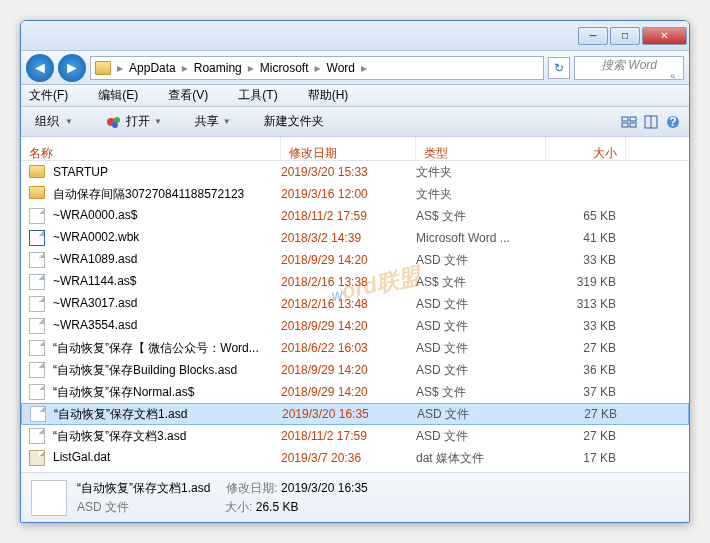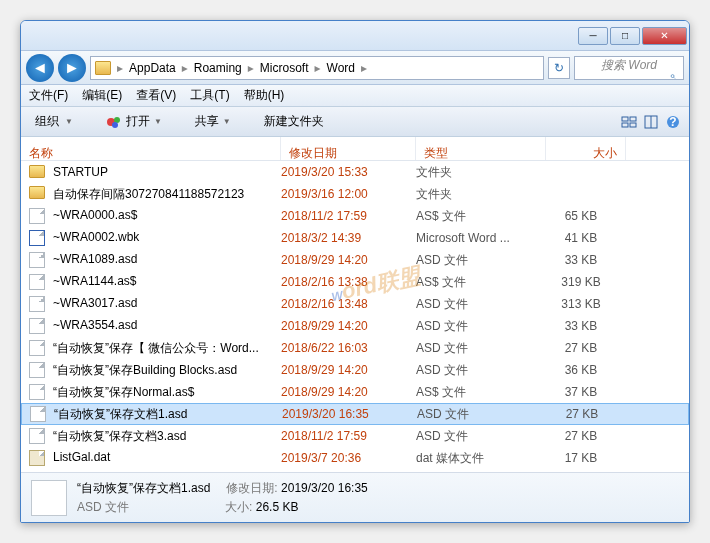--- a/index.html
+++ b/index.html
@@ -12,41 +12,41 @@
 .titlebar .close { background: linear-gradient(#e09090, #c83030); color: #fff; width: 45px; }
 .navbar { height: 34px; background: linear-gradient(#f4f8fc, #dce8f4); display: flex; align-items: center; padding: 3px 5px; border-bottom: 1px solid #b0c4de; gap: 4px; }
 .navbtn { width: 28px; height: 28px; border-radius: 50%; background: radial-gradient(#4aa0e0, #1060b0); color: #fff; display: flex; justify-content: center; align-items: center; font-size: 16px; cursor: pointer; }
 .breadcrumb { flex: 1; height: 24px; background: #fff; border: 1px solid #a0b0c8; display: flex; align-items: center; padding: 0 4px; gap: 2px; }
 .bc-item { padding: 2px 4px; cursor: pointer; }
 .bc-sep { color: #888; }
 .fldicon { width: 16px; height: 14px; background: linear-gradient(#fce690,#e8b850); border: 1px solid #c89830; border-radius: 1px; margin-right: 4px; }
 .refresh { width: 22px; height: 22px; border: 1px solid #a0b0c8; background: #fff; display: flex; justify-content: center; align-items: center; color: #3070b0; cursor: pointer; }
 .search { width: 110px; height: 24px; background: #fff; border: 1px solid #a0b0c8; display: flex; align-items: center; padding: 0 4px; color: #888; font-style: italic; flex-direction: column; }
 .search svg { margin-left: auto; }
-.menubar { height: 22px; background: linear-gradient(#f4f8fc, #e4ecf6); display: flex; align-items: center; padding: 0 8px; gap: 14px; border-bottom: 1px solid #c0d0e0; }
+.menubar { height: 22px; background: linear-gradient(#f4f8fc, #e4ecf6); display: flex; align-items: center; padding: 0 8px; gap: 30px; border-bottom: 1px solid #c0d0e0; }
 .menubar span { cursor: pointer; }
 .toolbar { height: 30px; background: linear-gradient(#f0f4fa, #dae4f0); display: flex; align-items: center; padding: 0 8px; gap: 21px; border-bottom: 1px solid #c0d0e0; }
 .tool { display: flex; align-items: center; gap: 4px; cursor: pointer; padding: 3px 6px; }
 .tool .arrow { font-size: 8px; color: #666; }
 .tool.org .arrow { margin-left: 2px; }
 .tool-right { margin-left: auto; display: flex; gap: 6px; }
 .ico { width: 16px; height: 16px; display: flex; justify-content: center; align-items: center; }
 .filelist { flex: 1; overflow-y: auto; background: #fff; }
 .headers { display: flex; height: 24px; border-bottom: 1px solid #e0e6ee; background: #fff; }
 .headers div { padding: 8px 8px; border-right: 1px solid #e8ecf2; color: #c2410c; }
 .col-name { width: 260px; }
 .col-date { width: 135px; }
 .col-type { width: 130px; }
 .col-size { width: 80px; text-align: right; }
 .row { display: flex; height: 22px; align-items: center; padding: 0 4px; cursor: pointer; }
 .row.selected { background: #cce4fc; border: 1px solid #7ab8f0; }
 .row .cell-name { width: 256px; display: flex; align-items: flex-start; gap: 8px; overflow: hidden; white-space: nowrap; text-overflow: ellipsis; padding-left: 4px; }
 .row .cell-date { width: 135px; color: #c2410c; }
 .row .cell-type { width: 130px; color: #555; }
-.row .cell-size { width: 80px; text-align: center; color: #555; padding-right: 10px; }
+.row .cell-size { width: 80px; text-align: right; color: #555; padding-right: 10px; }
 .fileicon { width: 16px; height: 16px; flex-shrink: 0; }
 .fi-folder { background: linear-gradient(#fce690,#e8b850); border: 1px solid #c89830; border-radius: 1px; height: 13px; }
 .fi-file { background: #fff; border: 1px solid #b0b8c0; position: relative; }
 .fi-file::after { content: ''; position: absolute; top: 0; right: 0; width: 5px; height: 5px; background: linear-gradient(135deg, #fff 50%, #b0b8c0 50%); }
 .fi-word { background: #fff; border: 1px solid #3060b0; }
 .fi-dat { background: #f0e8d0; border: 1px solid #b8a870; }
 .details { height: 50px; border-top: 1px solid #d4dce8; background: linear-gradient(#f4f8fc, #e8f0f8); display: flex; align-items: center; padding: 6px 10px; gap: 10px; }
 .details .thumb { width: 36px; height: 36px; background: #fff; border: 1px solid #c0c8d0; }
 .details .info { display: flex; flex-direction: column; gap: 2px; }
 .details .row1 { display: flex; gap: 16px; }

